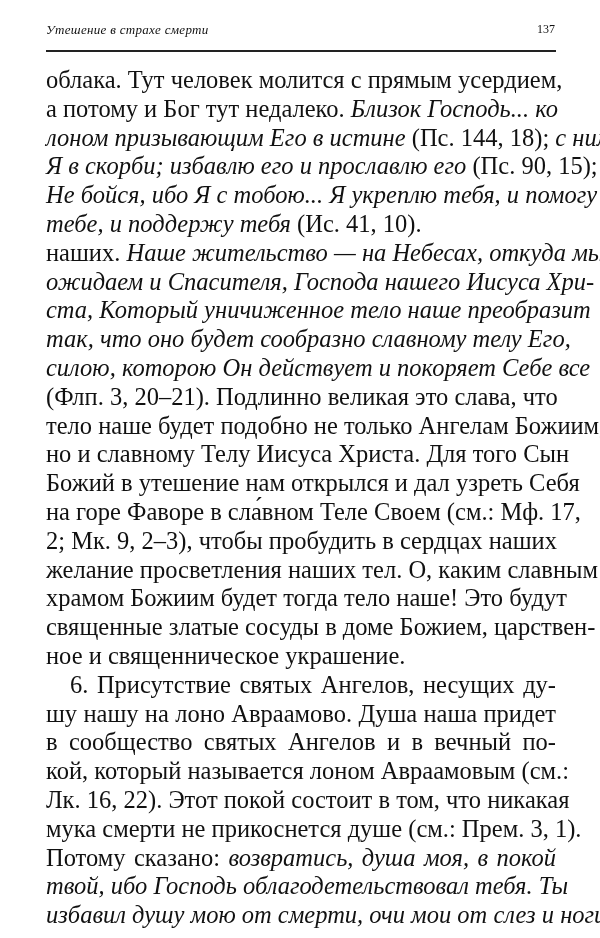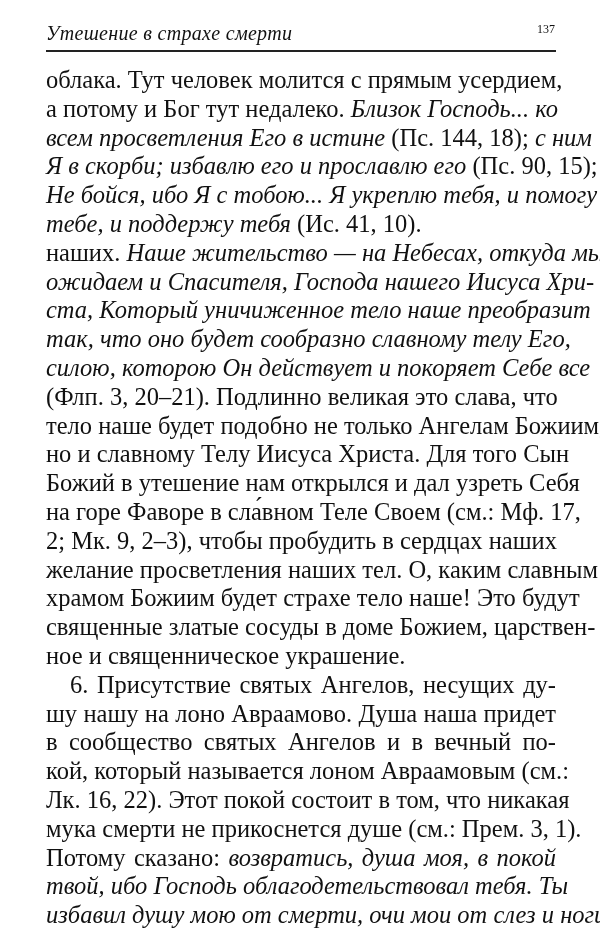--- a/index.html
+++ b/index.html
@@ -4,21 +4,21 @@
 <style>
   html, body { margin: 0; padding: 0; background: #ffffff; }
   body { width: 600px; height: 938px; position: relative; overflow: hidden; color: #111; }
   .header {
     position: absolute; left: 46px; top: 20px; width: 510px; height: 30px;
     border-bottom: 2px solid #222;
     font-family: "Liberation Serif", serif;
   }
   .running-title {
     position: absolute; left: 0; top: 2px;
-    font-style: italic; font-size: 20px; letter-spacing: 0.3px;
+    font-style: italic; font-size: 13px; letter-spacing: 0.3px;
   }
   .page-number {
     position: absolute; right: 1px; top: 2px; font-size: 12px;
   }
   .body-text {
     position: absolute; left: 46px; top: 66px; width: 510px;
     font-family: "Liberation Serif", serif;
     font-size: 24.5px; line-height: 28.8px;
   }
   .line {
@@ -34,37 +34,37 @@
 <body>
 
 <div class="header">
   <span class="running-title">Утешение в страхе смерти</span>
   <span class="page-number">137</span>
 </div>
 
 <div class="body-text" id="body-text">
     <span class="line"><span>облака. Тут человек молится с прямым усердием,</span></span>
     <span class="line"><span>а потому и Бог тут недалеко. </span><span class="i">Близок Господь... ко</span></span>
-    <span class="line"><span class="i">всем просветления Его в истине </span><span>(Пс. 144, 18); </span><span class="i">с ним</span></span>
+    <span class="line"><span class="i">лоном призывающим Его в истине </span><span>(Пс. 144, 18); </span><span class="i">с ним</span></span>
     <span class="line"><span class="i">Я в скорби; избавлю его и прославлю его </span><span>(Пс. 90, 15);</span></span>
     <span class="line"><span class="i">Не бойся, ибо Я с тобою... Я укреплю тебя, и помогу</span></span>
     <span class="line last"><span class="i">тебе, и поддержу тебя </span><span>(Ис. 41, 10).</span></span>
     <span class="line"><span>наших. </span><span class="i">Наше жительство — на Небесах, откуда мы</span></span>
     <span class="line"><span class="i">ожидаем и Спасителя, Господа нашего Иисуса Хри-</span></span>
     <span class="line"><span class="i">ста, Который уничиженное тело наше преобразит</span></span>
     <span class="line"><span class="i">так, что оно будет сообразно славному телу Его,</span></span>
     <span class="line"><span class="i">силою, которою Он действует и покоряет Себе все</span></span>
     <span class="line"><span>(Флп. 3, 20–21). Подлинно великая это слава, что</span></span>
     <span class="line"><span>тело наше будет подобно не только Ангелам Божиим,</span></span>
     <span class="line"><span>но и славному Телу Иисуса Христа. Для того Сын</span></span>
     <span class="line"><span>Божий в утешение нам открылся и дал узреть Себя</span></span>
     <span class="line"><span>на горе Фаворе в сла́вном Теле Своем (см.: Мф. 17,</span></span>
     <span class="line"><span>2; Мк. 9, 2–3), чтобы пробудить в сердцах наших</span></span>
     <span class="line"><span>желание просветления наших тел. О, каким славным</span></span>
-    <span class="line"><span>храмом Божиим будет страхе тело наше! Это будут</span></span>
+    <span class="line"><span>храмом Божиим будет тогда тело наше! Это будут</span></span>
     <span class="line"><span>священные златые сосуды в доме Божием, царствен-</span></span>
     <span class="line last"><span>ное и священническое украшение.</span></span>
     <span class="line indent"><span>6. Присутствие святых Ангелов, несущих ду-</span></span>
     <span class="line"><span>шу нашу на лоно Авраамово. Душа наша придет</span></span>
     <span class="line"><span>в сообщество святых Ангелов и в вечный по-</span></span>
     <span class="line"><span>кой, который называется лоном Авраамовым (см.:</span></span>
     <span class="line"><span>Лк. 16, 22). Этот покой состоит в том, что никакая</span></span>
     <span class="line"><span>мука смерти не прикоснется душе (см.: Прем. 3, 1).</span></span>
     <span class="line"><span>Потому сказано: </span><span class="i">возвратись, душа моя, в покой</span></span>
     <span class="line"><span class="i">твой, ибо Господь облагодетельствовал тебя. Ты</span></span>

